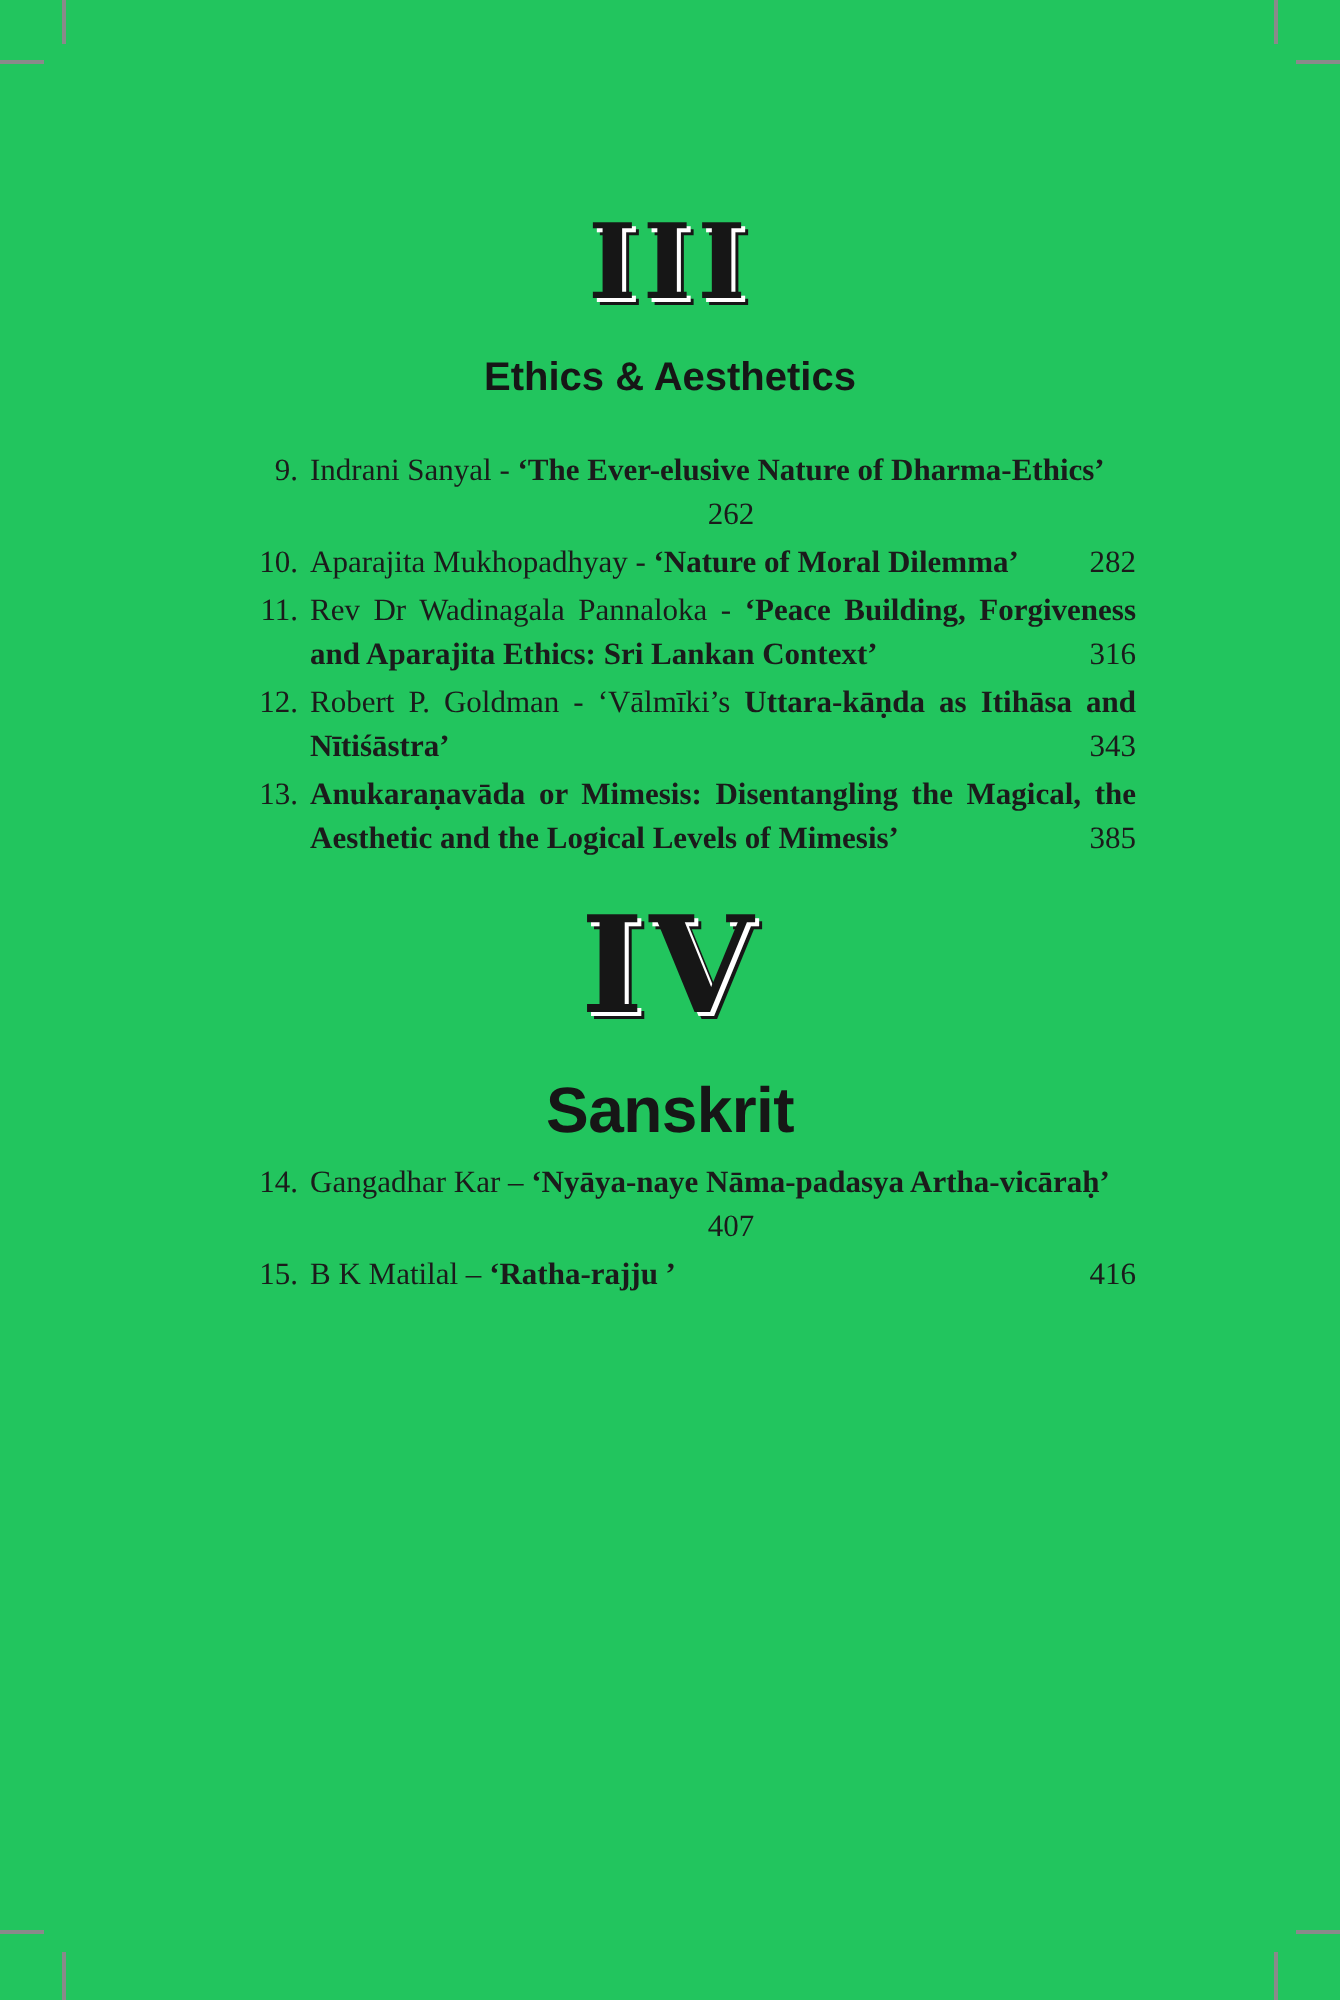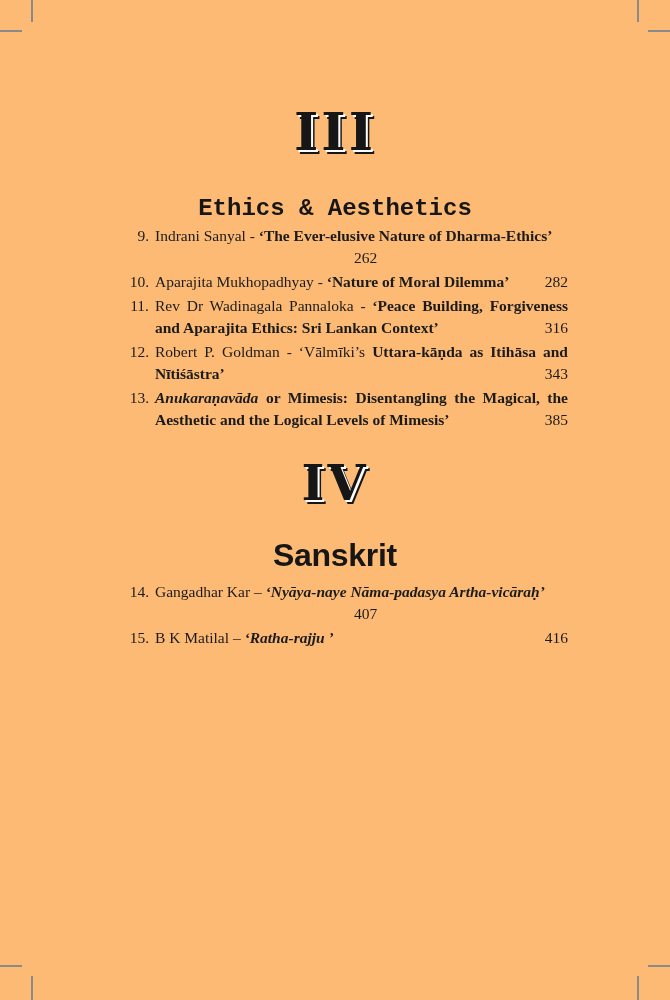--- a/index.html
+++ b/index.html
@@ -7,43 +7,43 @@
     position:relative;width:670px;height:1000px;background:#ffffff;overflow:hidden;
     font-family:"Liberation Serif","DejaVu Serif",serif;color:#1b1b1b;
   }
   .crop{position:absolute;background:#8a8a8a;}
   .numeral{
     position:absolute;left:0;width:100%;text-align:center;
     font-family:"DejaVu Serif",serif;font-weight:bold;color:#161616;letter-spacing:3px;
     text-shadow:2px 2px 0 #ffffff,3.5px 3.5px 0 #161616;
   }
   #numeral-0{top:104px;font-size:52px;line-height:56px;}
-  #numeral-1{top:452px;font-size:49px;line-height:62px;}
+  #numeral-1{top:452px;font-size:67px;line-height:62px;}
   .heading{position:absolute;left:0;width:100%;text-align:center;font-weight:bold;color:#161616;}
-  #heading-0{top:196px;font-size:24px;line-height:26px;font-family:Liberation Mono, monospace;}
+  #heading-0{top:176px;font-size:20px;line-height:26px;font-family:Liberation Sans, sans-serif;}
   #heading-1{top:542px;font-size:32px;line-height:26px;font-family:"Liberation Sans","DejaVu Sans",sans-serif;letter-spacing:-0.3px;}
   .entries{position:absolute;left:102px;width:466px;font-size:15.5px;}
   #entries-0{top:225px;}
   #entries-1{top:581px;}
   .entry{display:flex;margin-bottom:2px;}
   .num{flex:0 0 53px;text-align:right;padding-right:6px;box-sizing:border-box;line-height:22px;}
   .body{flex:1;min-width:0;}
   .line{line-height:22px;}
   .line.justify{text-align:justify;text-align-last:justify;}
   .line.withpage{display:flex;justify-content:space-between;text-align:center;}
   .line.pageonly{text-align:center;}
   .s-r{font-weight:normal;font-style:normal;margin-top:21px;}
   .s-b{font-weight:bold;font-style:normal;margin-top:36px;}
-  .s-bi{font-weight:bold;font-style:italic;margin-top:32px;}
+  .s-bi{font-weight:bold;margin-top:32px;}
   .pagenum{padding-left:8px;}
 </style>
 </head>
 <body>
 
-<div class="page" style="color: rgb(27, 27, 27); background: #fdba74;">
+<div class="page" style="color: rgb(27, 27, 27); background: #22c55e;">
 
   <div class="crop" style="left: 31px; top: 0px; width: 2px; height: 22px; background: rgb(138, 138, 138);"></div>
   <div class="crop" style="left: 0px; top: 30px; width: 22px; height: 2px; background: rgb(138, 138, 138);"></div>
   <div class="crop" style="left: 637px; top: 0px; width: 2px; height: 22px; background: rgb(138, 138, 138);"></div>
   <div class="crop" style="left: 648px; top: 30px; width: 22px; height: 2px; background: rgb(138, 138, 138);"></div>
   <div class="crop" style="left: 0px; top: 965px; width: 22px; height: 2px; background: rgb(138, 138, 138);"></div>
   <div class="crop" style="left: 31px; top: 976px; width: 2px; height: 24px; background: rgb(138, 138, 138);"></div>
   <div class="crop" style="left: 648px; top: 965px; width: 22px; height: 2px; background: rgb(138, 138, 138);"></div>
   <div class="crop" style="left: 637px; top: 976px; width: 2px; height: 24px; background: rgb(138, 138, 138);"></div>
 

